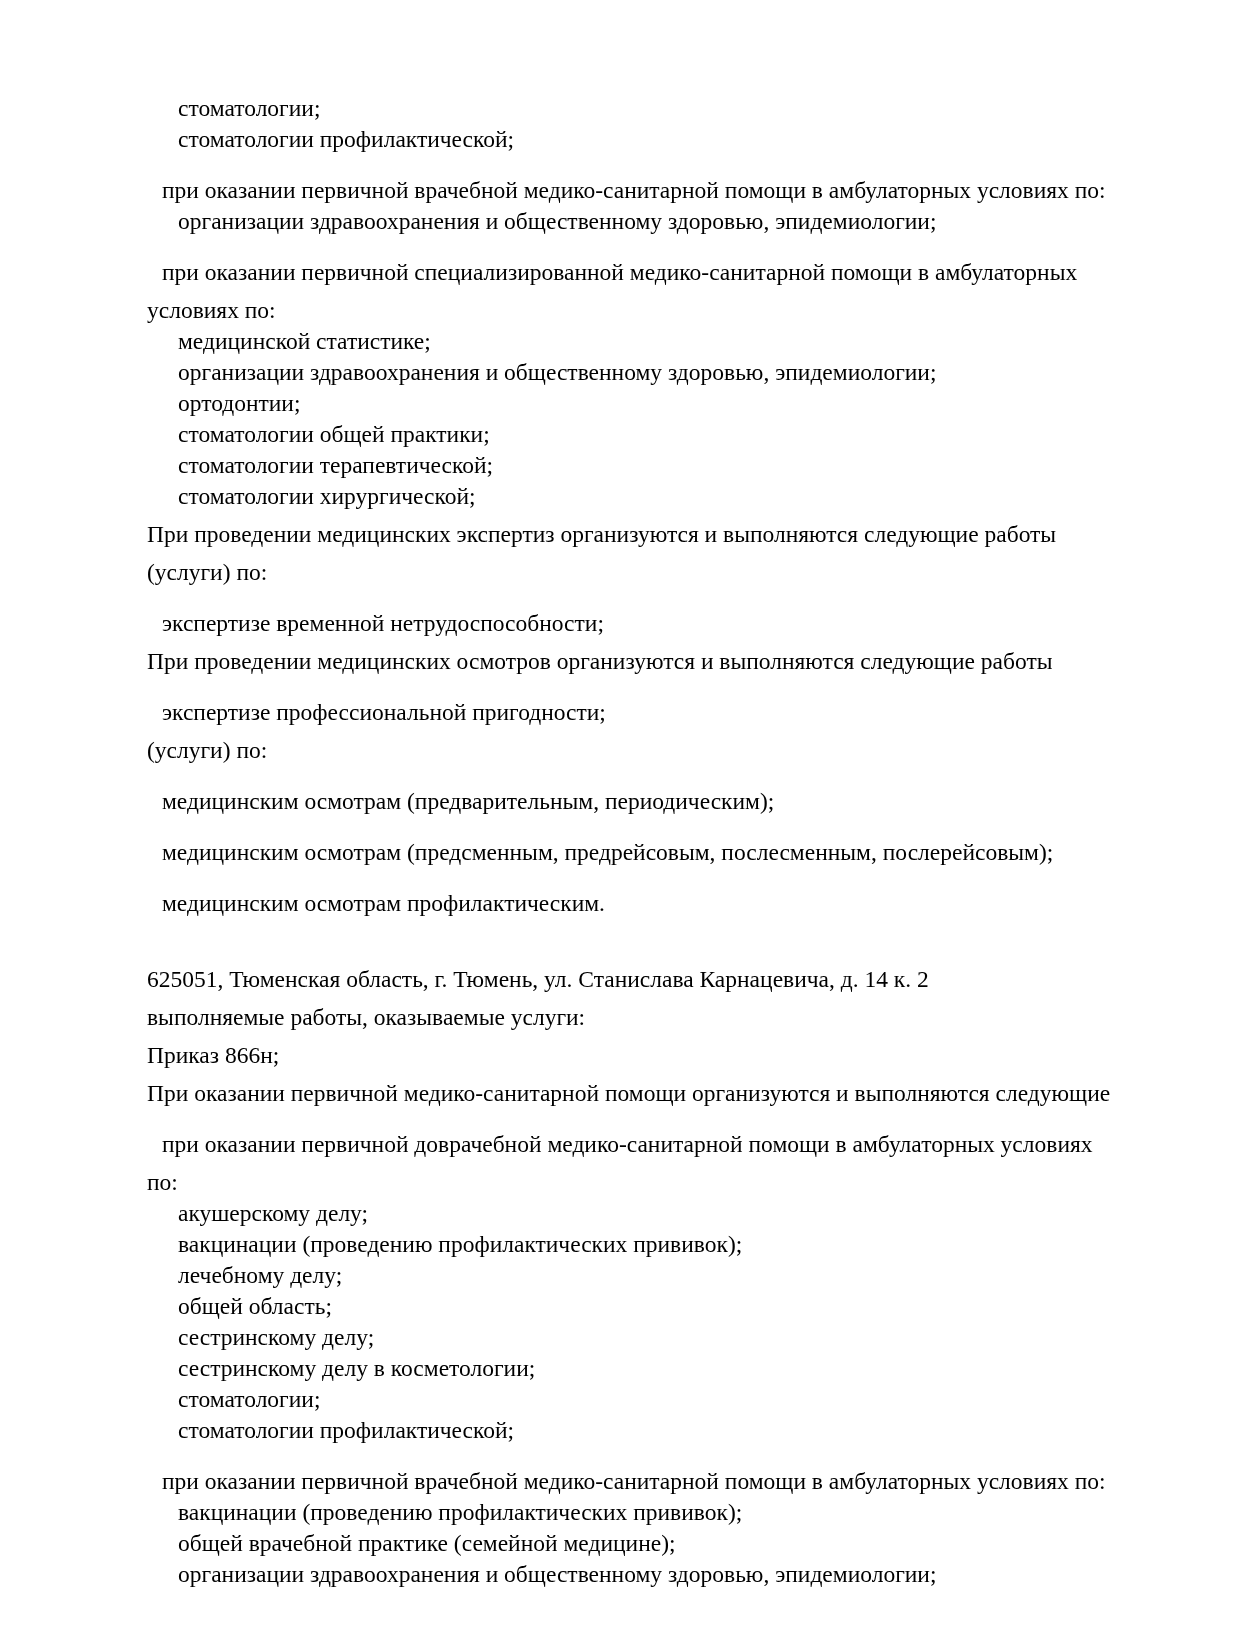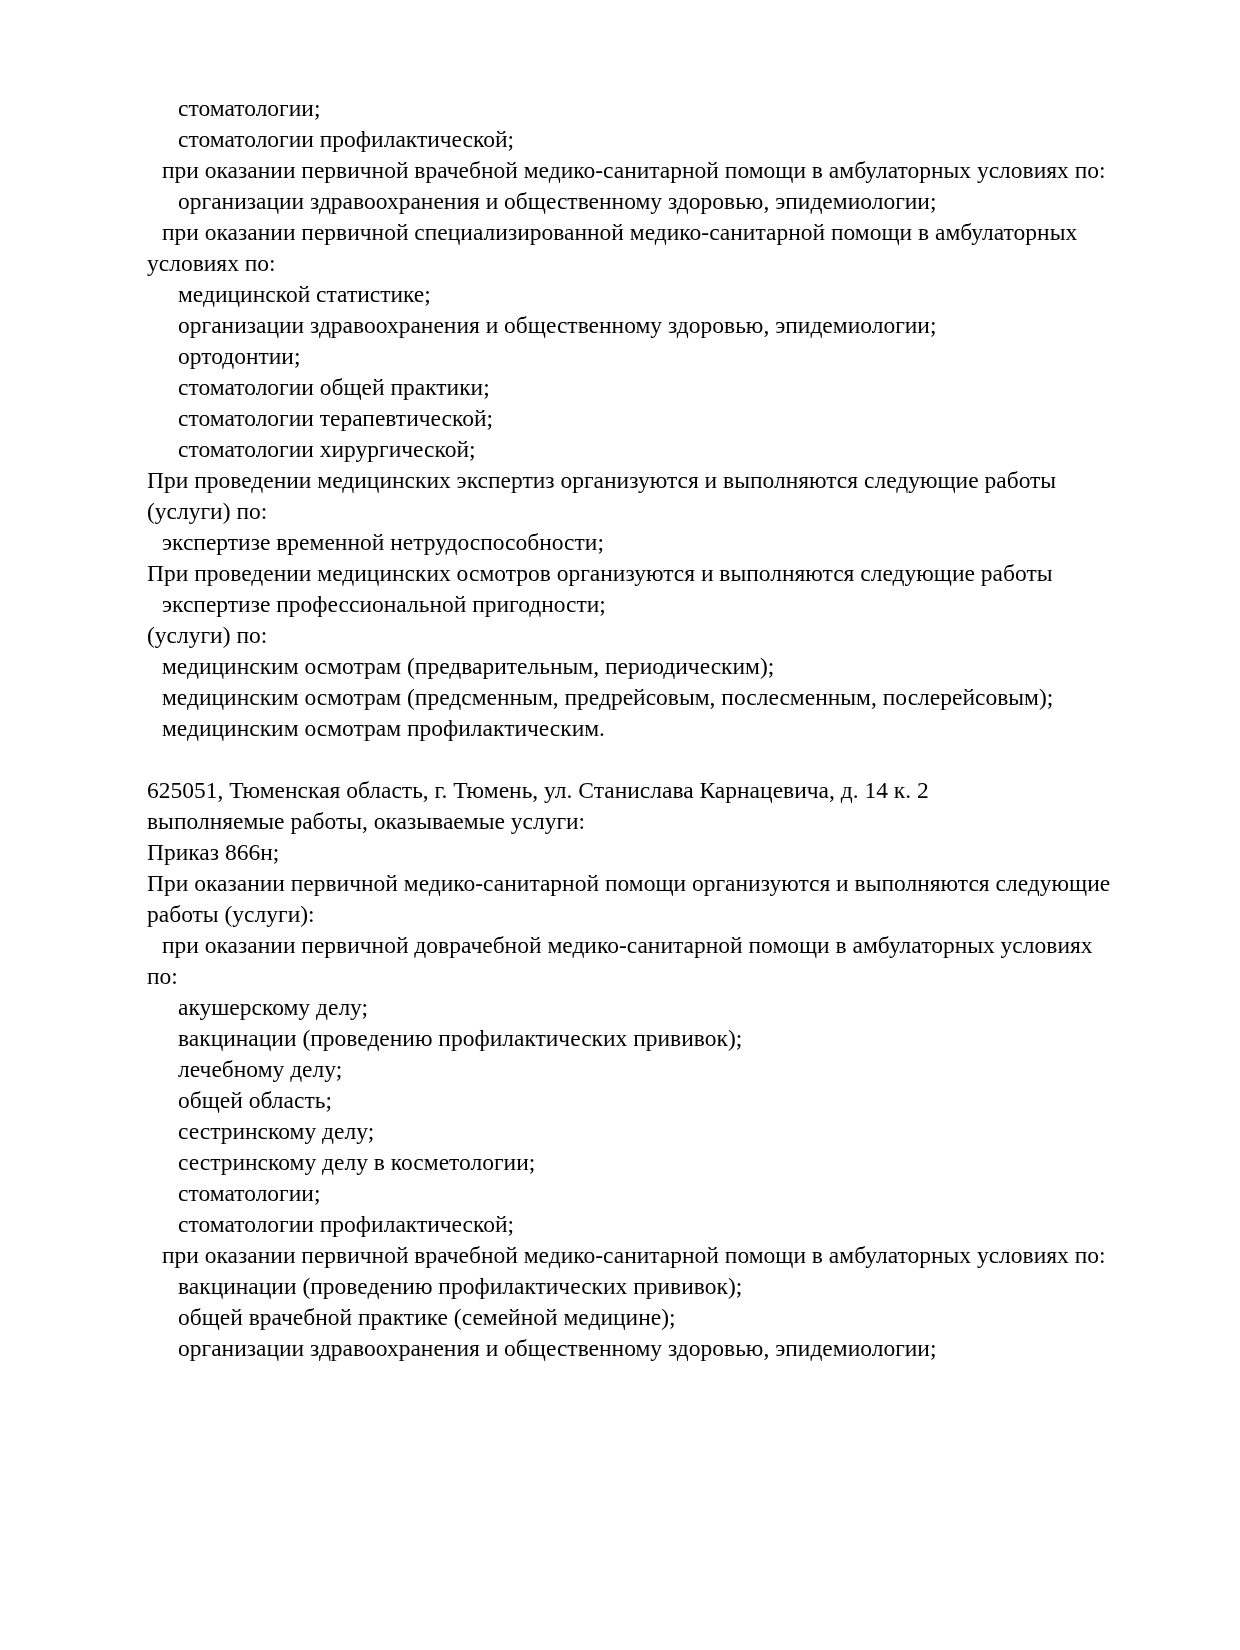--- a/index.html
+++ b/index.html
@@ -29,22 +29,22 @@
     width: 1060px;
     font-family: "Liberation Serif", serif;
     font-size: 23.5px;
     line-height: 31px;
     color: #000000;
   }
   .line {
     white-space: pre;
     min-height: 31px;
   }
-  .indent-0 { padding-left: 0; }
-  .indent-1 { padding-left: 15px; }
+  .indent-0 { padding-left: 0; margin-top: 7px; }
+  .indent-1 { padding-left: 15px; margin-top: 20px; }
   .indent-2 { padding-left: 31px; }
 </style>
 </head>
 <body>
 
 <div class="page">
   <div class="doc">
 
       <div class="line indent-2">стоматологии;</div>
 
@@ -92,21 +92,20 @@
       <div class="line indent-0"></div>
 
       <div class="line indent-0">625051, Тюменская область, г. Тюмень, ул. Станислава Карнацевича, д. 14 к. 2</div>
 
       <div class="line indent-0">выполняемые работы, оказываемые услуги:</div>
 
       <div class="line indent-0">Приказ 866н;</div>
 
       <div class="line indent-0">При оказании первичной медико-санитарной помощи организуются и выполняются следующие</div>
 
-      <div class="line indent-0">работы (услуги):</div>
 
       <div class="line indent-1">при оказании первичной доврачебной медико-санитарной помощи в амбулаторных условиях</div>
 
       <div class="line indent-0">по:</div>
 
       <div class="line indent-2">акушерскому делу;</div>
 
       <div class="line indent-2">вакцинации (проведению профилактических прививок);</div>
 
       <div class="line indent-2">лечебному делу;</div>

